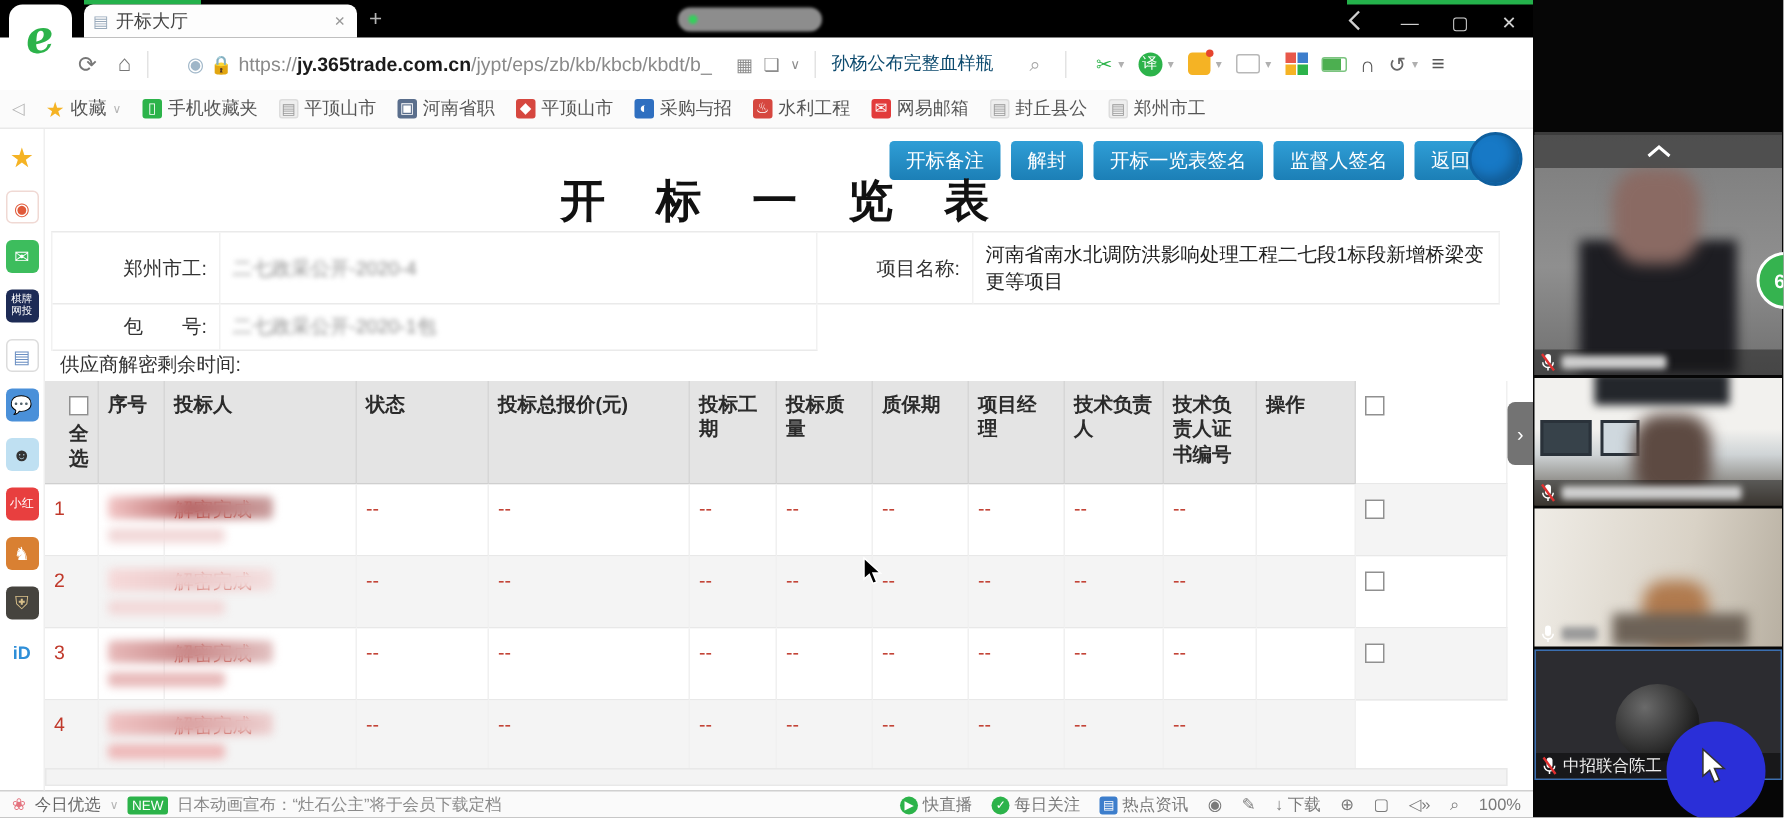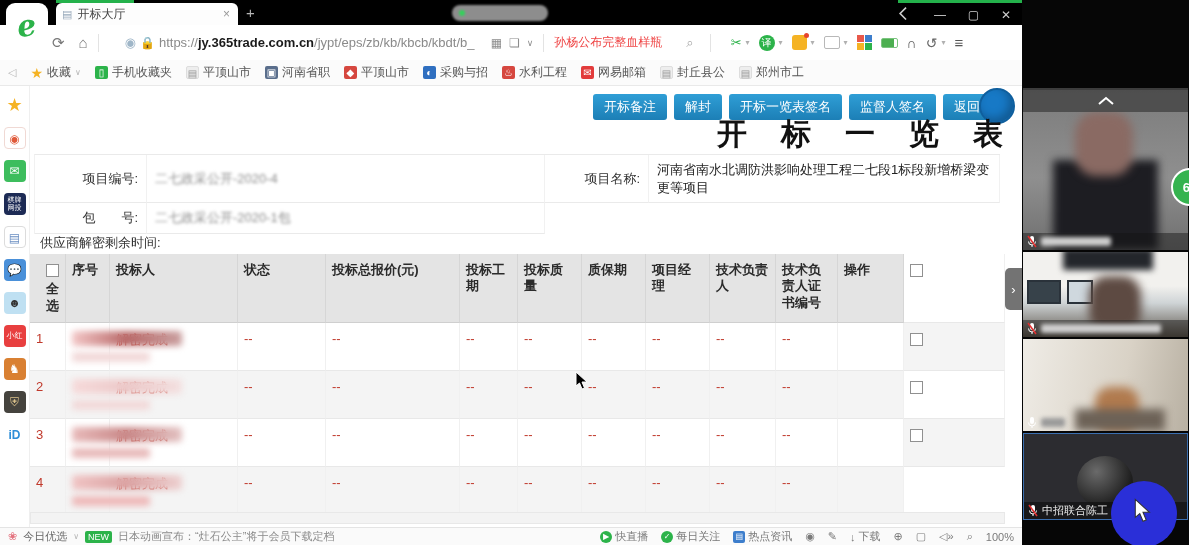--- a/index.html
+++ b/index.html
@@ -27,21 +27,21 @@
   #addressbar .nav { display:flex; gap:14px; margin-left:14px; font-size:15px; color:#777; }
   #addressbar .nav .dis { color:#c2c2c2; }
   .urlbox { display:flex; align-items:center; margin-left:16px; width:360px; overflow:hidden; white-space:nowrap; font-size:13px; }
   .urlbox .shield { color:#9fb6c8; margin-right:4px; }
   .urlbox .lock { color:#24b14b; margin-right:4px; font-size:12px; }
   .urlbox .scheme { color:#8a8a8a;text-align:center; }
   .urlbox .domain { color:#1b1b1b; font-weight:bold; }
   .urlbox .path { color:#8a8a8a; }
   .url-icons { display:flex; gap:7px; color:#8c8c8c; font-size:12px; margin-left:6px; align-items:center; }
   .sep { width:1px; height:18px; background:#e3e3e3; margin:0 10px; }
-  .hotword { color:#ef4444; font-size:12px; width:132px; overflow:hidden; white-space:nowrap; }
+  .hotword { color:#0c4a6e; font-size:12px; width:132px; overflow:hidden; white-space:nowrap; }
   .mag { color:#a5a5a5; font-size:13px; margin-right:6px; }
   .tools { display:flex; align-items:center; gap:9px; margin-left:10px; font-size:13px; }
   .tools .dd { color:#b0b0b0; font-size:8px; margin-left:-5px; }
   .ic-scissors { color:#2cb34a; }
   .ic-translate { width:16px; height:16px; border-radius:50%; background:#2cb34a; color:#fff; font-size:10px; line-height:16px; text-align:center; display:inline-block; }
   .ic-wallet { width:15px; height:15px; border-radius:3px; background:#f5b324; position:relative; display:inline-block; }
   .ic-wallet:after { content:""; position:absolute; right:-2px; top:-2px; width:5px; height:5px; border-radius:50%; background:#e6442e; }
   .ic-cam { width:16px; height:13px; border:1px solid #b8b8b8; border-radius:2px; display:inline-block; }
   .ic-grid { width:15px; height:15px; display:inline-grid; grid-template-columns:7px 7px; gap:1px; }
   .ic-grid i { width:7px; height:7px; }
@@ -61,21 +61,21 @@
   
   #page { position:absolute; left:0; top:86px; width:1022px; height:441px; background:#fff; }
   #apprail { position:absolute; left:0; top:0; width:30px; height:441px; border-right:1px solid #efefef; display:flex; flex-direction:column; align-items:center; padding-top:8px; gap:11px; }
   .rail-ico { width:22px; height:22px; border-radius:4px; font-size:12px; line-height:22px; text-align:center; color:#fff; flex:0 0 auto; }
   #main { position:absolute; left:30px; top:0; width:975px; height:441px; }
 
   .btnrow { position:absolute; top:8px; right:14px; display:flex; gap:7px; }
   .btn { background:linear-gradient(#2f9ed6,#1c7fb6); color:#fff; font-size:13px; padding:4px 11px; border-radius:3px; white-space:nowrap; }
   .float-help { position:absolute; right:-10px; top:2px; width:36px; height:36px; border-radius:50%; background:#1779c6; border:2px solid #0f5f9e; box-shadow:inset -4px -4px 8px rgba(0,0,0,.25); }
 
-  .page-title { position:absolute; top:28px; left:0; width:100%; text-align:right; font-size:30px; font-weight:bold; color:#111; letter-spacing:2px; }
+  .page-title { position:absolute; top:28px; left:0; width:100%; text-align:center; font-size:30px; font-weight:bold; color:#111; letter-spacing:2px; }
 
   .form { position:absolute; top:68px; left:4px; width:966px; display:grid; grid-template-columns:112px 398px 104px 1fr; border-top:1px solid #eaeaea; border-left:1px solid #f1f1f1; font-size:13px; }
   .form > div { border-bottom:1px solid #eaeaea; border-right:1px solid #f1f1f1; padding:6px 8px; display:flex; align-items:center; }
   .form .lab { justify-content:flex-end; color:#333; white-space:nowrap; }
   .form .val { color:#222; line-height:1.35; }
   .blurval { color:#8c8c8c; filter:blur(1.6px); }
 
   .countdown { position:absolute; top:148px; left:10px; font-size:13px; color:#333; }
 
   .grid-table { position:absolute; top:168px; left:0; width:975px; display:grid; grid-template-columns:36px 44px 128px 88px 134px 58px 64px 64px 64px 66px 62px 66px 1fr; font-size:13px; }
@@ -257,21 +257,21 @@
         <span class="btn">解封</span>
         <span class="btn">开标一览表签名</span>
         <span class="btn">监督人签名</span>
         <span class="btn">返回</span>
       </div>
       <div class="float-help"></div>
 
       <div class="page-title">开　标　一　览　表</div>
 
       <div class="form">
-        <div class="lab">项目编号:</div>
+        <div class="lab">郑州市工:</div>
         <div class="val">
             <span class="blurval">二七政采公开-2020-4</span>
           </div>
         <div class="lab">项目名称:</div>
         <div class="val">河南省南水北调防洪影响处理工程二七段1标段新增桥梁变更等项目</div>
         <div class="lab">包　　号:</div>
         <div class="val">
             <span class="blurval">二七政采公开-2020-1包</span>
           </div>
       </div>

